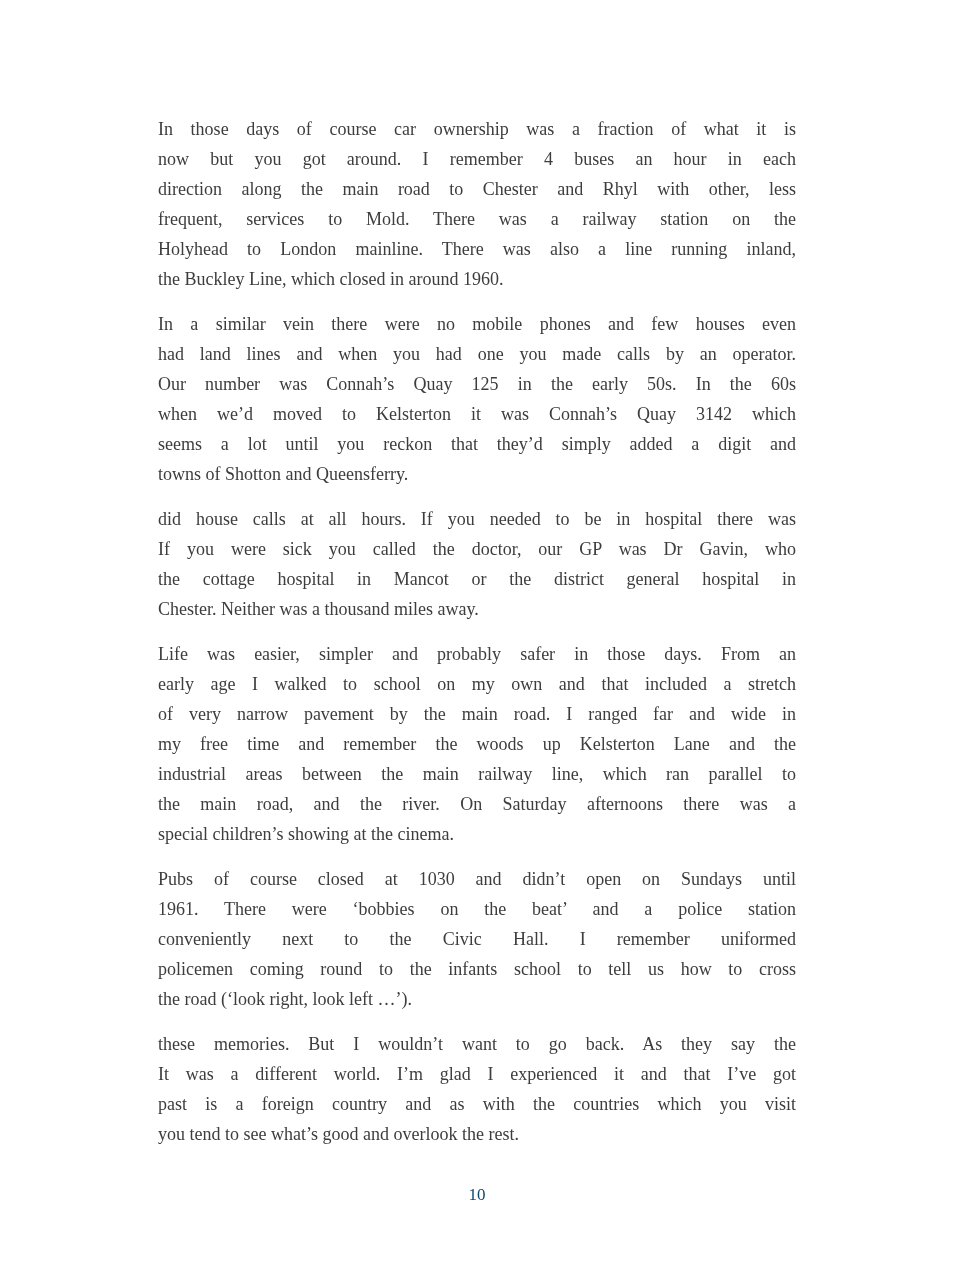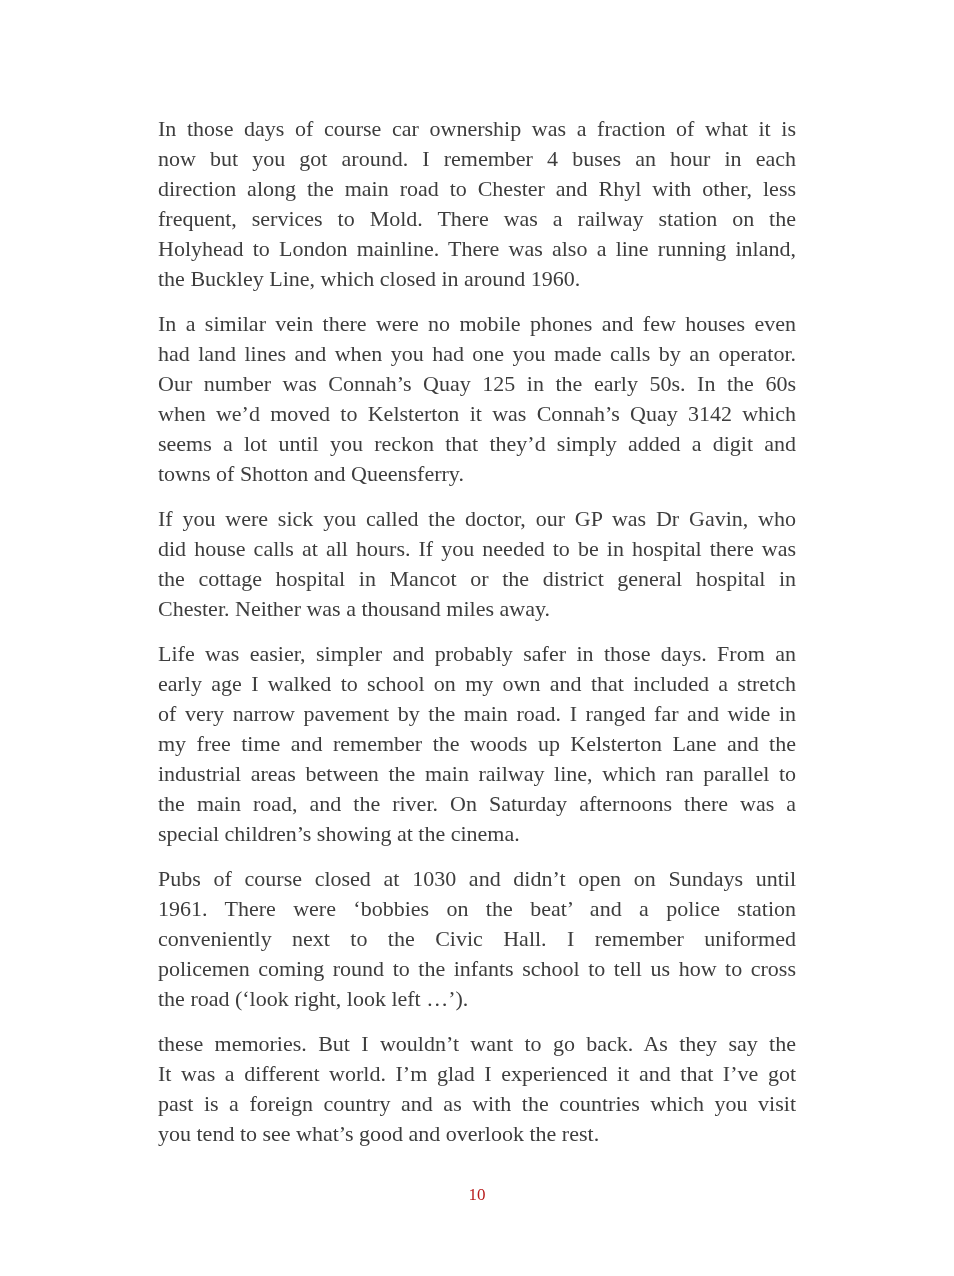--- a/index.html
+++ b/index.html
@@ -15,21 +15,21 @@
     color: #3d3d3d;
     overflow: hidden;
   }
   .page-body {
     width: 638px;
     margin: 0 auto;
     padding-top: 114px;
   }
   .paragraph {
     margin: 0 0 15px 0;
-    font-size: 22px;
+    font-size: 18px;
     line-height: 30px;
     font-family: Liberation Serif, serif;
   }
   .line {
     text-align: justify;
     text-align-last: justify;
     white-space: normal;
   }
   .line.last {
     text-align-last: left;
@@ -57,22 +57,22 @@
       </div>
       <div class="paragraph">
         <div class="line">In a similar vein there were no mobile phones and few houses even</div>
         <div class="line">had land lines and when you had one you made calls by an operator.</div>
         <div class="line">Our number was Connah’s Quay 125 in the early 50s. In the 60s</div>
         <div class="line">when we’d moved to Kelsterton it was Connah’s Quay 3142 which</div>
         <div class="line">seems a lot until you reckon that they’d simply added a digit and</div>
         <div class="line last">towns of Shotton and Queensferry.</div>
       </div>
       <div class="paragraph">
+        <div class="line">did house calls at all hours. If you needed to be in hospital there was</div>
         <div class="line">If you were sick you called the doctor, our GP was Dr Gavin, who</div>
-        <div class="line">did house calls at all hours. If you needed to be in hospital there was</div>
         <div class="line">the cottage hospital in Mancot or the district general hospital in</div>
         <div class="line last">Chester. Neither was a thousand miles away.</div>
       </div>
       <div class="paragraph">
         <div class="line">Life was easier, simpler and probably safer in those days. From an</div>
         <div class="line">early age I walked to school on my own and that included a stretch</div>
         <div class="line">of very narrow pavement by the main road. I ranged far and wide in</div>
         <div class="line">my free time and remember the woods up Kelsterton Lane and the</div>
         <div class="line">industrial areas between the main railway line, which ran parallel to</div>
         <div class="line">the main road, and the river. On Saturday afternoons there was a</div>
@@ -85,14 +85,14 @@
         <div class="line">policemen coming round to the infants school to tell us how to cross</div>
         <div class="line last">the road (‘look right, look left …’).</div>
       </div>
       <div class="paragraph">
         <div class="line">these memories. But I wouldn’t want to go back. As they say the</div>
         <div class="line">It was a different world. I’m glad I experienced it and that I’ve got</div>
         <div class="line">past is a foreign country and as with the countries which you visit</div>
         <div class="line last">you tend to see what’s good and overlook the rest.</div>
       </div>
     </div>
-  <div class="footer" style="color: #b91c1c;">10</div>
+  <div class="footer" style="color: #0c4a6e;">10</div>
 </main>
 
 </body></html>

